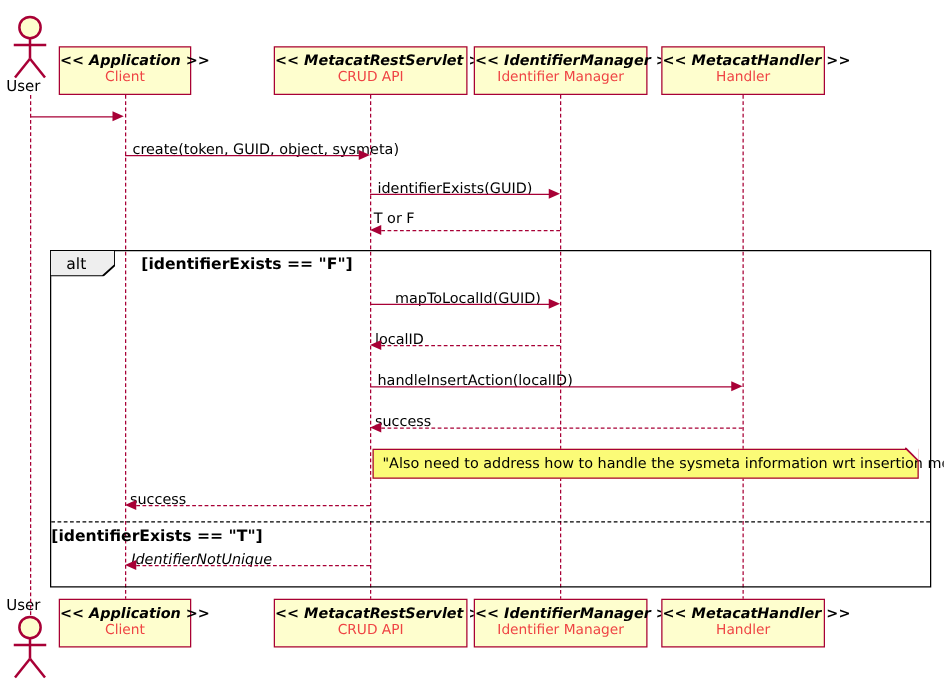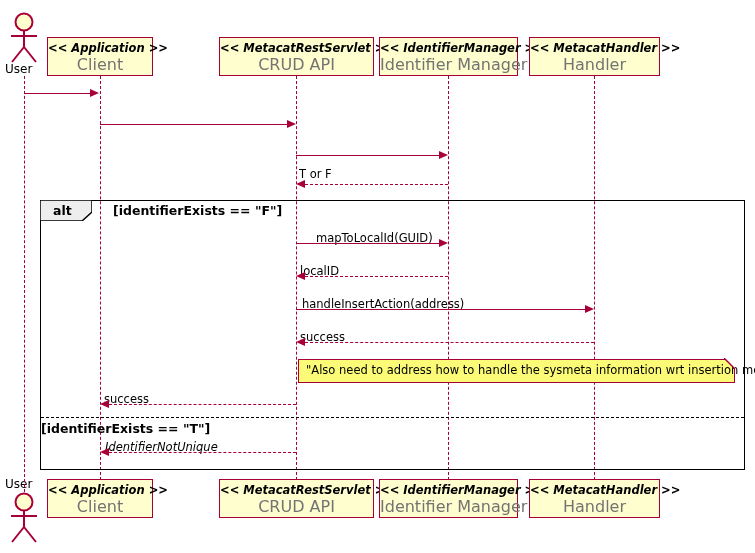--- a/index.html
+++ b/index.html
@@ -23,22 +23,22 @@
   }
   .participant .stereo{
     font-style:italic;
     font-weight:bold;
     font-size:11.5px;
     color:#000000;
     display:block;
     white-space:nowrap;
   }
   .participant .pname{
-    font-size:16px;
-    color:#737373;
+    font-size:11px;
+    color:#ef4444;
     display:block;
     white-space:nowrap;
     margin-top:1px;
   }
 
   
   .actor-label{
     position:absolute;
     font-size:12px;
     color:#000000;
@@ -80,21 +80,21 @@
   
   .altframe{
     position:absolute;
     border:1.5px solid #000000;
     box-sizing:border-box;
     background:transparent;
   }
   .alttab-text{
     position:absolute;
     font-size:12.5px;
-    font-weight:bold;
+    font-weight:normal;
     color:#000000;
     white-space:nowrap;
   }
   .guard{
     position:absolute;
     font-size:12.5px;
     font-weight:bold;
     color:#000000;
     white-space:nowrap;
   }
@@ -182,23 +182,25 @@
   </div>
 
   <div class="participant" style="left:529px;top:479px;width:131px;height:39px;">
     <span class="stereo">&lt;&lt; MetacatHandler &gt;&gt;</span>
     <span class="pname">Handler</span>
   </div>
 
   <div class="msgline" style="left:24px;top:93px;width:68px;"></div>
   <div class="arrowhead right" style="left:90px;top:88.5px;"></div>
 
+  <div class="msglabel" style="left:106px;top:112px;">create(token, GUID, object, sysmeta)</div>
   <div class="msgline" style="left:100px;top:124px;width:188px;"></div>
   <div class="arrowhead right" style="left:287px;top:119.5px;"></div>
 
+  <div class="msglabel" style="left:302px;top:143px;">identifierExists(GUID)</div>
   <div class="msgline" style="left:296px;top:155px;width:144px;"></div>
   <div class="arrowhead right" style="left:439px;top:150.5px;"></div>
 
   <div class="msglabel" style="left:299px;top:167px;">T or F</div>
   <div class="msgline dotted" style="left:305px;top:184px;width:143px;"></div>
   <div class="arrowhead left" style="left:296px;top:179.5px;"></div>
 
   <div class="altframe" style="left:40px;top:200px;width:705px;height:270px;"></div>
 
   <svg class="abs" style="left:40px;top:200px;width:52px;height:21px;" viewBox="0 0 52 21">
@@ -209,21 +211,21 @@
   <div class="guard" style="left:113px;top:203px;">[identifierExists == "F"]</div>
 
   <div class="msglabel" style="left:316px;top:231px;">mapToLocalId(GUID)</div>
   <div class="msgline" style="left:296px;top:243px;width:144px;"></div>
   <div class="arrowhead right" style="left:439px;top:238.5px;"></div>
 
   <div class="msglabel" style="left:300px;top:264px;text-align:center;">localID</div>
   <div class="msgline dotted" style="left:305px;top:276px;width:143px;"></div>
   <div class="arrowhead left" style="left:296px;top:271.5px;"></div>
 
-  <div class="msglabel" style="left:302px;top:297px;">handleInsertAction(address)</div>
+  <div class="msglabel" style="left:302px;top:297px;">handleInsertAction(localID)</div>
   <div class="msgline" style="left:296px;top:309px;width:290px;"></div>
   <div class="arrowhead right" style="left:585px;top:304.5px;"></div>
 
   <div class="msglabel" style="left:300px;top:330px;">success</div>
   <div class="msgline dotted" style="left:305px;top:342px;width:289px;"></div>
   <div class="arrowhead left" style="left:296px;top:337.5px;"></div>
 
   <div class="note" style="left:298px;top:359px;width:437px;height:24px;">"Also need to address how to handle the sysmeta information wrt insertion methods"</div>
   <svg class="abs" style="left:724px;top:358px;width:12px;height:12px;" viewBox="0 0 12 12">
     <path d="M0,0 L11,11 L11,0 Z" fill="#FFFFFF" stroke="none"></path>

